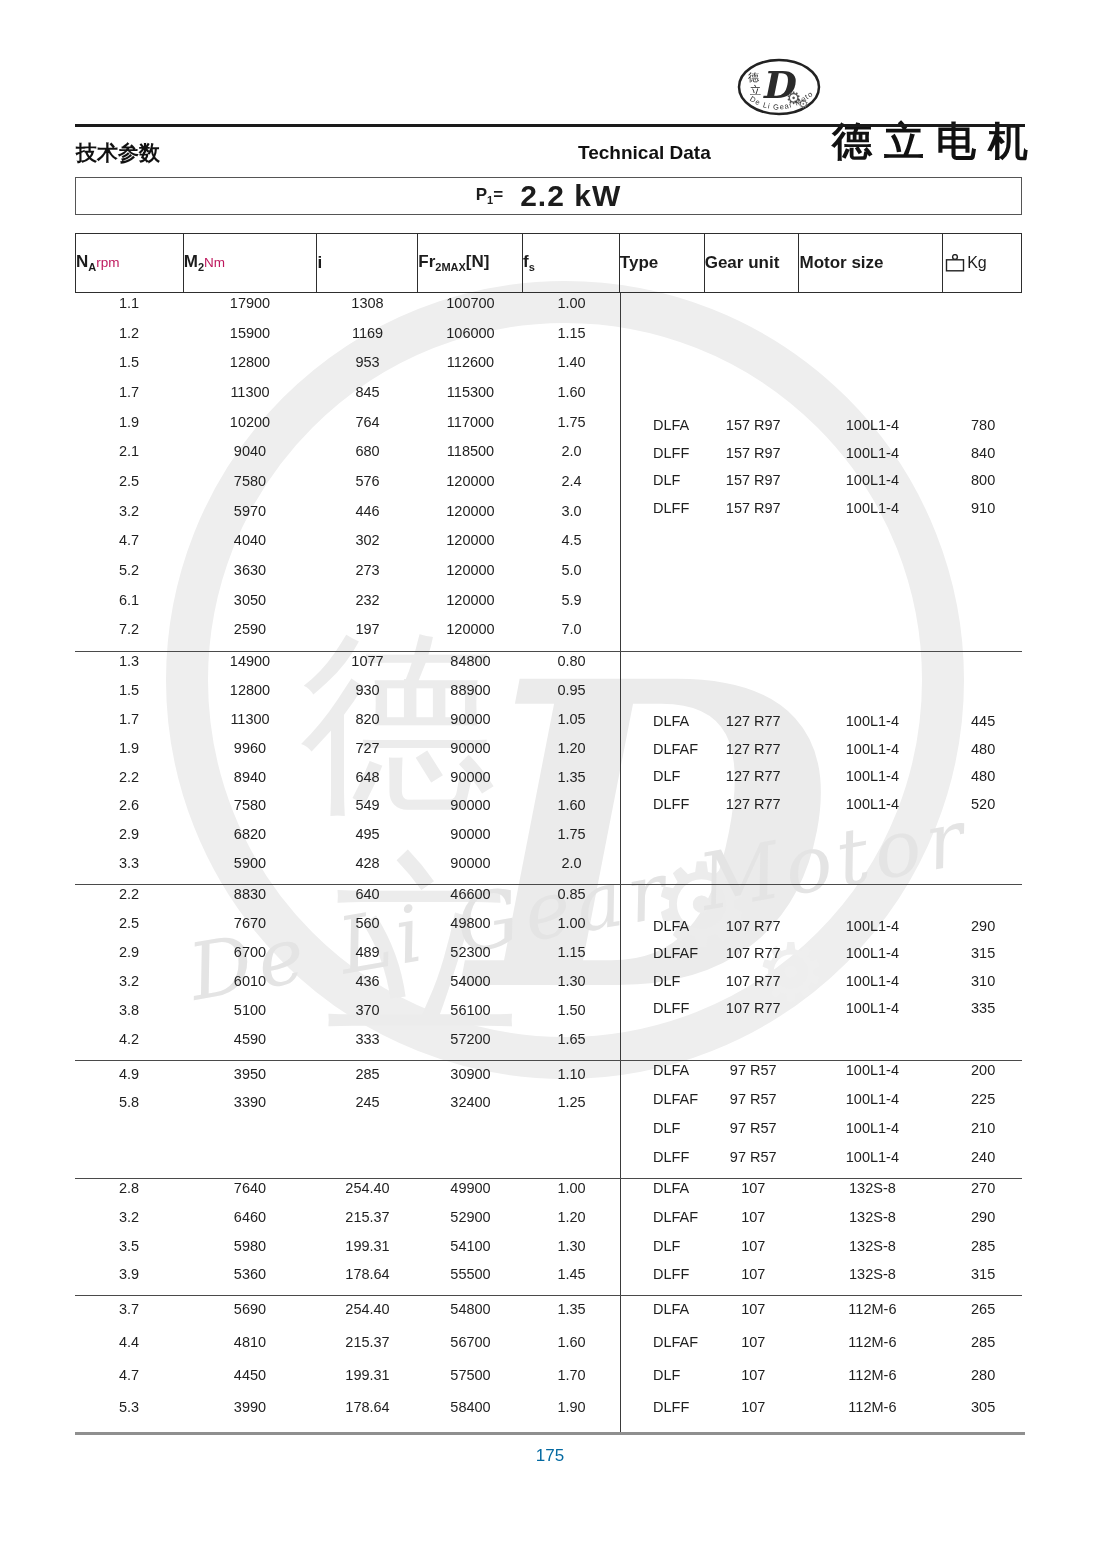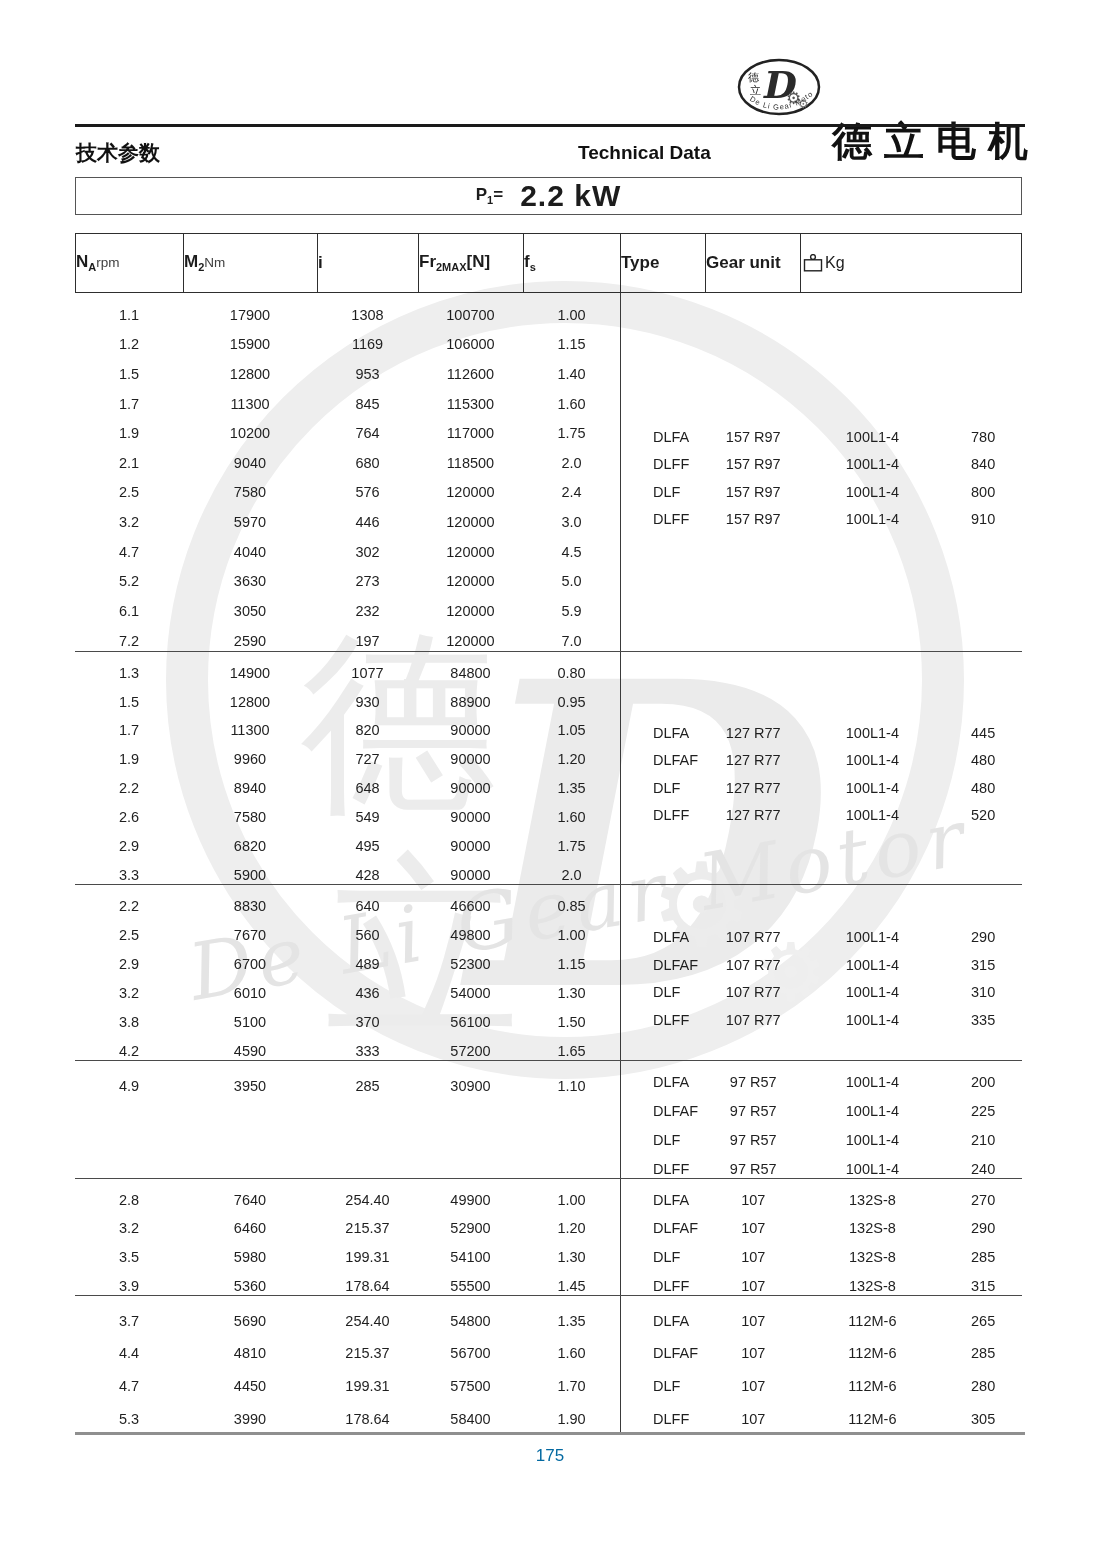--- a/index.html
+++ b/index.html
@@ -24,36 +24,36 @@
   .pbox .p-val{font-size:30px;font-weight:bold;letter-spacing:1px;margin-left:17px;}
 
   
   .thead{position:absolute;left:75px;top:233px;width:947px;height:60px;display:flex;
          border:1.5px solid #2e2e2e;box-sizing:border-box;}
   .th{display:flex;align-items:center;justify-content:flex-start;
       border-right:1.5px solid #2e2e2e;box-sizing:border-box;line-height:1.15;}
   .th:last-child{border-right:none;}
   .th .main{font-size:17px;font-weight:bold;}
   .th .main sub{font-size:11px;font-weight:bold;}
-  .th .unit{font-size:13.5px;color:#404040;}
+  .th .unit{font-size:13.5px;color:#be185d;}
   .h0{width:108px}.h1{width:134px}.h2{width:101px}.h3{width:105px}.h4{width:97px}
   .h5{width:85px}.h6{width:95px}.h7{width:144px}.h8{width:78px}
   .wicon{margin-bottom:1px;}
 
   
   #groups{position:absolute;left:75px;top:293px;width:947px;}
   .group{display:flex;box-sizing:border-box;}
   .group:not(:last-child){border-bottom:1.2px solid #4a4a4a;}
   .g1{height:359px}.g2{height:233px}.g3{height:176px}.g4{height:118px}.g5{height:117px}.g6{height:136px}
   .g-left{width:545px;display:flex;flex-direction:column;justify-content:space-evenly;box-sizing:border-box;}
   .g-right{width:402px;display:flex;flex-direction:column;box-sizing:border-box;
            border-left:1.5px solid #3a3a3a;justify-content:center;}
   .g4 .g-left{justify-content:flex-start;padding-top:5px;}
   .g4 .g-right,.g5 .g-right,.g6 .g-right{justify-content:space-evenly;}
-  .row{height:27.5px;display:flex;align-items:flex-end;flex:0 0 auto;}
+  .row{height:27.5px;display:flex;align-items:flex-start;flex:0 0 auto;}
   .cell{font-size:14.5px;text-align:center;color:#1f1f1f;}
   .lc0{width:108px}.lc1{width:134px}.lc2{width:101px}.lc3{width:105px}.lc4{width:97px}
   .rc0{width:85px;text-align:left;padding-left:32px;box-sizing:border-box;}
   .rc1{width:95px}.rc2{width:144px}.rc3{width:78px}
 
   .rule-bottom{position:absolute;left:75px;top:1432px;width:950px;height:3px;background:#8f8f8f;}
   .pagenum{position:absolute;left:0;top:1446px;width:1100px;text-align:center;font-size:17px;color:#0369a1;}
 
   
   .wm-text{font-family:"DejaVu Serif","Liberation Serif",serif;}
@@ -117,20 +117,23 @@
       </div>
       <div class="th h4">
         <span class="main"><span>f</span><sub>s</sub></span>
       </div>
       <div class="th h5">
         <span class="main">Type</span>
       </div>
       <div class="th h6">
         <span class="main">Gear unit</span>
       </div>
+      <div class="th h7">
+        <span class="main">Motor size</span>
+      </div>
       <div class="th h8">
         <svg class="wicon" width="24" height="18" viewBox="0 0 24 18">
           <circle cx="12" cy="3" r="2.4" fill="none" stroke="#222" stroke-width="1.4"></circle>
           <rect x="3.5" y="5.8" width="17" height="11" fill="none" stroke="#222" stroke-width="1.4"></rect>
         </svg>
         <span class="main" style="font-weight:normal;font-size:16px">Kg</span>
       </div>
     </div>
 
     <div id="groups">
@@ -408,20 +411,27 @@
         </div>
         <div class="group g4">
           <div class="g-left">
             <div class="row">
               <div class="cell lc0">4.9</div>
               <div class="cell lc1">3950</div>
               <div class="cell lc2">285</div>
               <div class="cell lc3">30900</div>
               <div class="cell lc4">1.10</div>
             </div>
+            <div class="row">
+              <div class="cell lc0">5.8</div>
+              <div class="cell lc1">3390</div>
+              <div class="cell lc2">245</div>
+              <div class="cell lc3">32400</div>
+              <div class="cell lc4">1.25</div>
+            </div>
           </div>
           <div class="g-right">
             <div class="row">
               <div class="cell rc0">DLFA</div>
               <div class="cell rc1">97 R57</div>
               <div class="cell rc2">100L1-4</div>
               <div class="cell rc3">200</div>
             </div>
             <div class="row">
               <div class="cell rc0">DLFAF</div>

